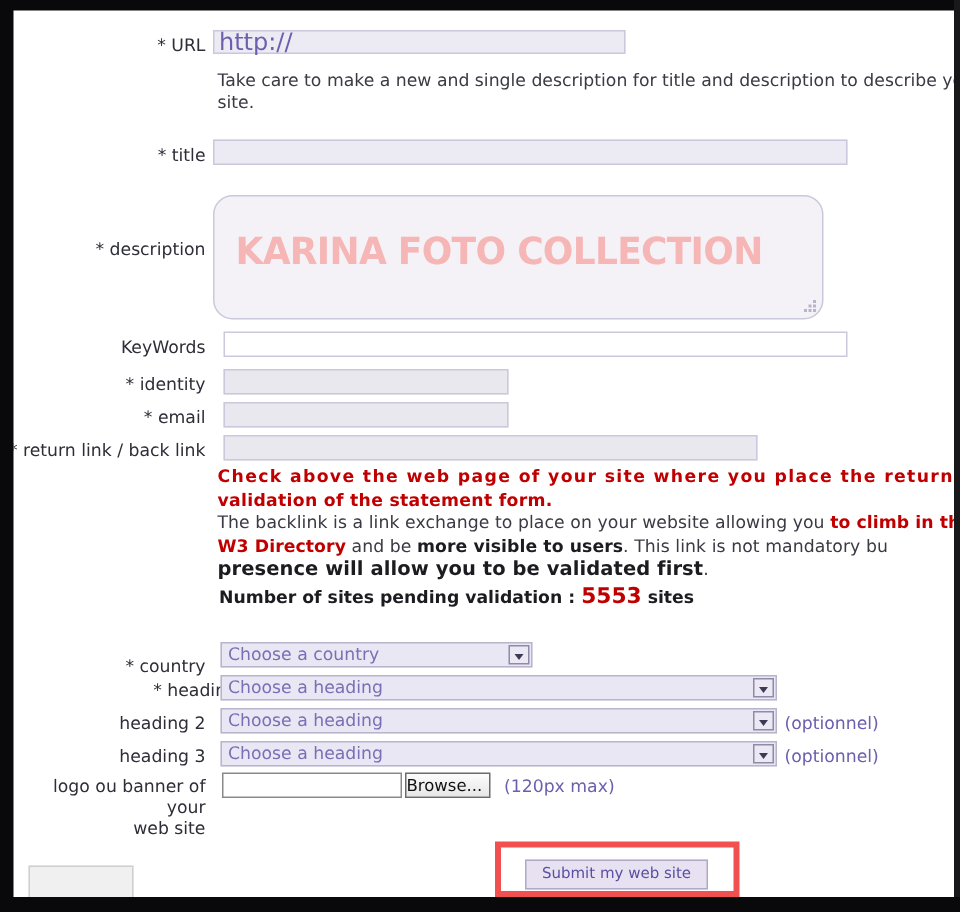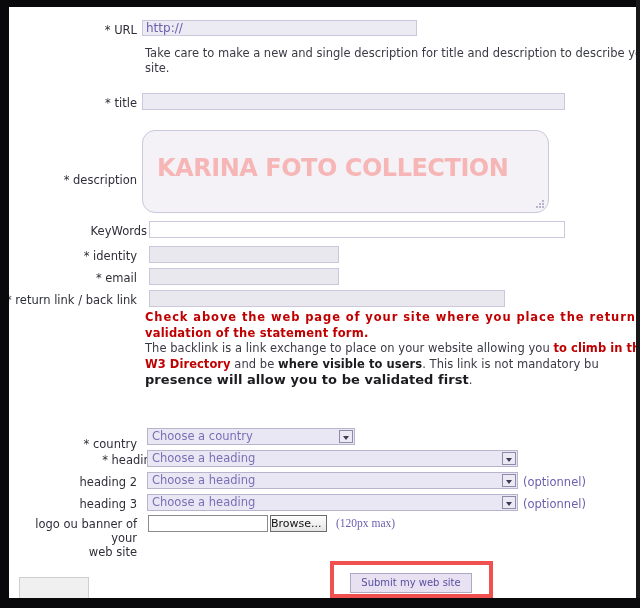--- a/index.html
+++ b/index.html
@@ -75,21 +75,21 @@
   }
 
   
   .tin {
     position: absolute;
     box-sizing: border-box;
     border: 1px solid #c9c8dd;
     background: #eceaf3;
     height: 16px;
     font-family: "DejaVu Sans", "Liberation Sans", sans-serif;
-    font-size: 12px;
+    font-size: 16px;
     color: #6b5fae;
     padding: 0 3px;
     line-height: 14px;
   }
   .tin.white {
     background: #ffffff;
     border: 1px solid #c9c8dd;
   }
   .tin.grey {
     background: #e9e8ee;
@@ -243,21 +243,20 @@
     color: #111;
     text-align: left;
     line-height: 15px;
     font-family: "DejaVu Sans", "Liberation Sans", sans-serif;
   }
   #px-note {
     position: absolute;
     font-size: 11.5px;
     color: #6b5fae;
     white-space: nowrap;
-    font-family: Liberation Serif, serif;
   }
 
   
   #redbox {
     position: absolute;
     box-sizing: border-box;
     border: 4px solid #f0504f;
     background: #ffffff;
   }
   #submit-btn {
@@ -301,36 +300,36 @@
       <span>Take care to make a new and single description for title and description to describe your w</span>
       <span class="l2">site.</span>
     </div>
 
     <div class="row" style="top:82px;">
       <div class="lbl" style="top:7px;">* title</div>
       <div class="tin" id="in-title" style="left:133px; top:4px; width:423px; height:17px;"></div>
     </div>
 
     <div class="row" style="top:120px;">
-      <div class="lbl" style="top:46px;">* description</div>
+      <div class="lbl" style="top:32px;">* description</div>
       <div id="desc-box" style="left:133px; top:3px; width:407px; height:83px;border-radius:13px;">
         <div id="desc-water">KARINA FOTO COLLECTION</div>
         <div id="desc-grip">
           <i style="left:6px; top:0px;"></i>
           <i style="left:3px; top:3px;"></i>
             <i style="left:6px; top:3px;"></i>
           <i style="left:0px; top:6px;"></i>
             <i style="left:3px; top:6px;"></i>
             <i style="left:6px; top:6px;"></i>
         </div>
       </div>
     </div>
 
     <div class="row" style="top:213px;">
-      <div class="lbl" style="top:4px;margin-left:10px;">KeyWords</div>
+      <div class="lbl" style="top:4px;">KeyWords</div>
       <div class="tin white" id="in-keywords" style="left:140px; top:1px; width:416px; height:17px;"></div>
     </div>
 
     <div class="row" style="top:238px;">
       <div class="lbl" style="top:4px;">* identity</div>
       <div class="tin grey" id="in-identity" style="left:140px; top:1px; width:190px; height:17px;"></div>
     </div>
 
     <div class="row" style="top:260px;">
       <div class="lbl" style="top:4px;">* email</div>
@@ -339,24 +338,27 @@
 
     <div class="row" style="top:282px;">
       <div class="lbl" style="left:-8px; top:4px; width:136px;">* return link / back link</div>
       <div class="tin grey" id="in-return" style="left:140px; top:1px; width:356px; height:17px;"></div>
     </div>
 
     <div id="notice" style="left:136px; top:303px;">
       <span class="redb">Check above the web page of your site where you place the return link</span>
       <span class="redb2">validation of the statement form.</span>
       <span class="para"><span>The backlink is a link exchange to place on your website allowing you </span><span class="rd">to climb in the ov</span></span>
-      <span class="para"><span class="rd">W3 Directory</span><span> and be </span><span class="bk">where visible to users</span><span>. This link is not mandatory bu</span></span>
+      <span class="para"><span class="rd">W3 Directory</span><span> and be </span><span class="bk">more visible to users</span><span>. This link is not mandatory bu</span></span>
       <span class="para"><span class="big">presence will allow you to be validated first</span><span>.</span></span>
     </div>
 
+    <div id="count-line" style="left:137px; top:383px;">
+      <span>Number of sites pending validation : </span><span class="num">5553</span><span> sites</span>
+    </div>
 
     <div class="row" style="top:419px;">
       <div class="lbl" style="top:11px;">* country</div>
       <div class="sel" style="left:138px; top:2px; width:208px;">
         <span>Choose a country</span>
         <span class="arrowbox"></span>
       </div>
     </div>
 
     <div class="row" style="top:441px;">

